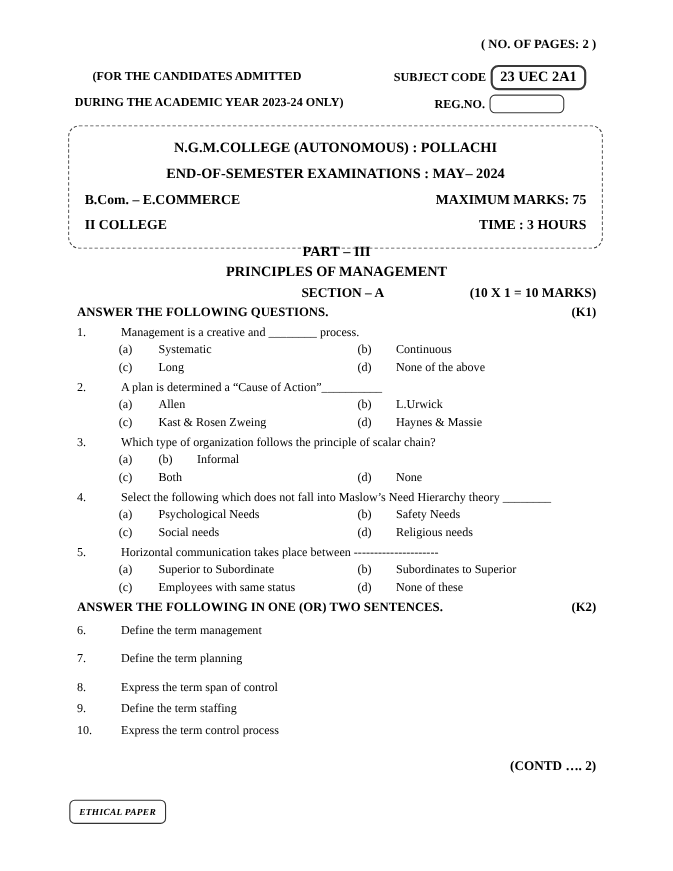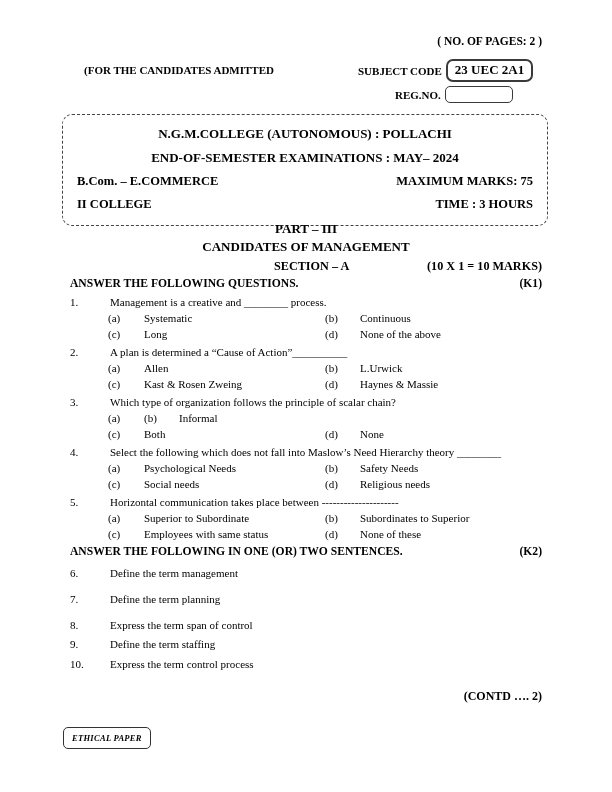--- a/index.html
+++ b/index.html
@@ -96,20 +96,21 @@
     letter-spacing: 0.3px;
   }
 </style>
 </head>
 <body>
 
 <div class="page">
 
   <div class="pages-line">( NO. OF PAGES:  2 )</div>
   <div class="admit1">(FOR THE CANDIDATES ADMITTED</div>
+  <div class="admit2">DURING THE ACADEMIC YEAR 2023-24  ONLY)</div>
 
   <div class="subject-row">
     <span class="subject-label">SUBJECT CODE</span>
     <span class="code-box">23 UEC 2A1</span>
   </div>
   <div class="reg-row">
     <span class="reg-label">REG.NO.</span>
     <span class="reg-box"></span>
   </div>
 
@@ -121,21 +122,21 @@
       <span>MAXIMUM MARKS: 75</span>
     </div>
     <div class="exam-row">
       <span>II COLLEGE</span>
       <span>TIME : 3 HOURS</span>
     </div>
   </div>
 
   <div class="main">
     <div class="part-line">PART – III</div>
-    <div class="part-line">CANDIDATES OF MANAGEMENT</div>
+    <div class="part-line">PRINCIPLES OF MANAGEMENT</div>
 
     <div class="section-row">
       <span class="section-a">SECTION – A</span>
       <span class="section-marks">(10 X 1 = 10 MARKS)</span>
     </div>
 
     <div class="ans-head">
       <span>ANSWER THE FOLLOWING QUESTIONS.</span>
       <span>(K1)</span>
     </div>

